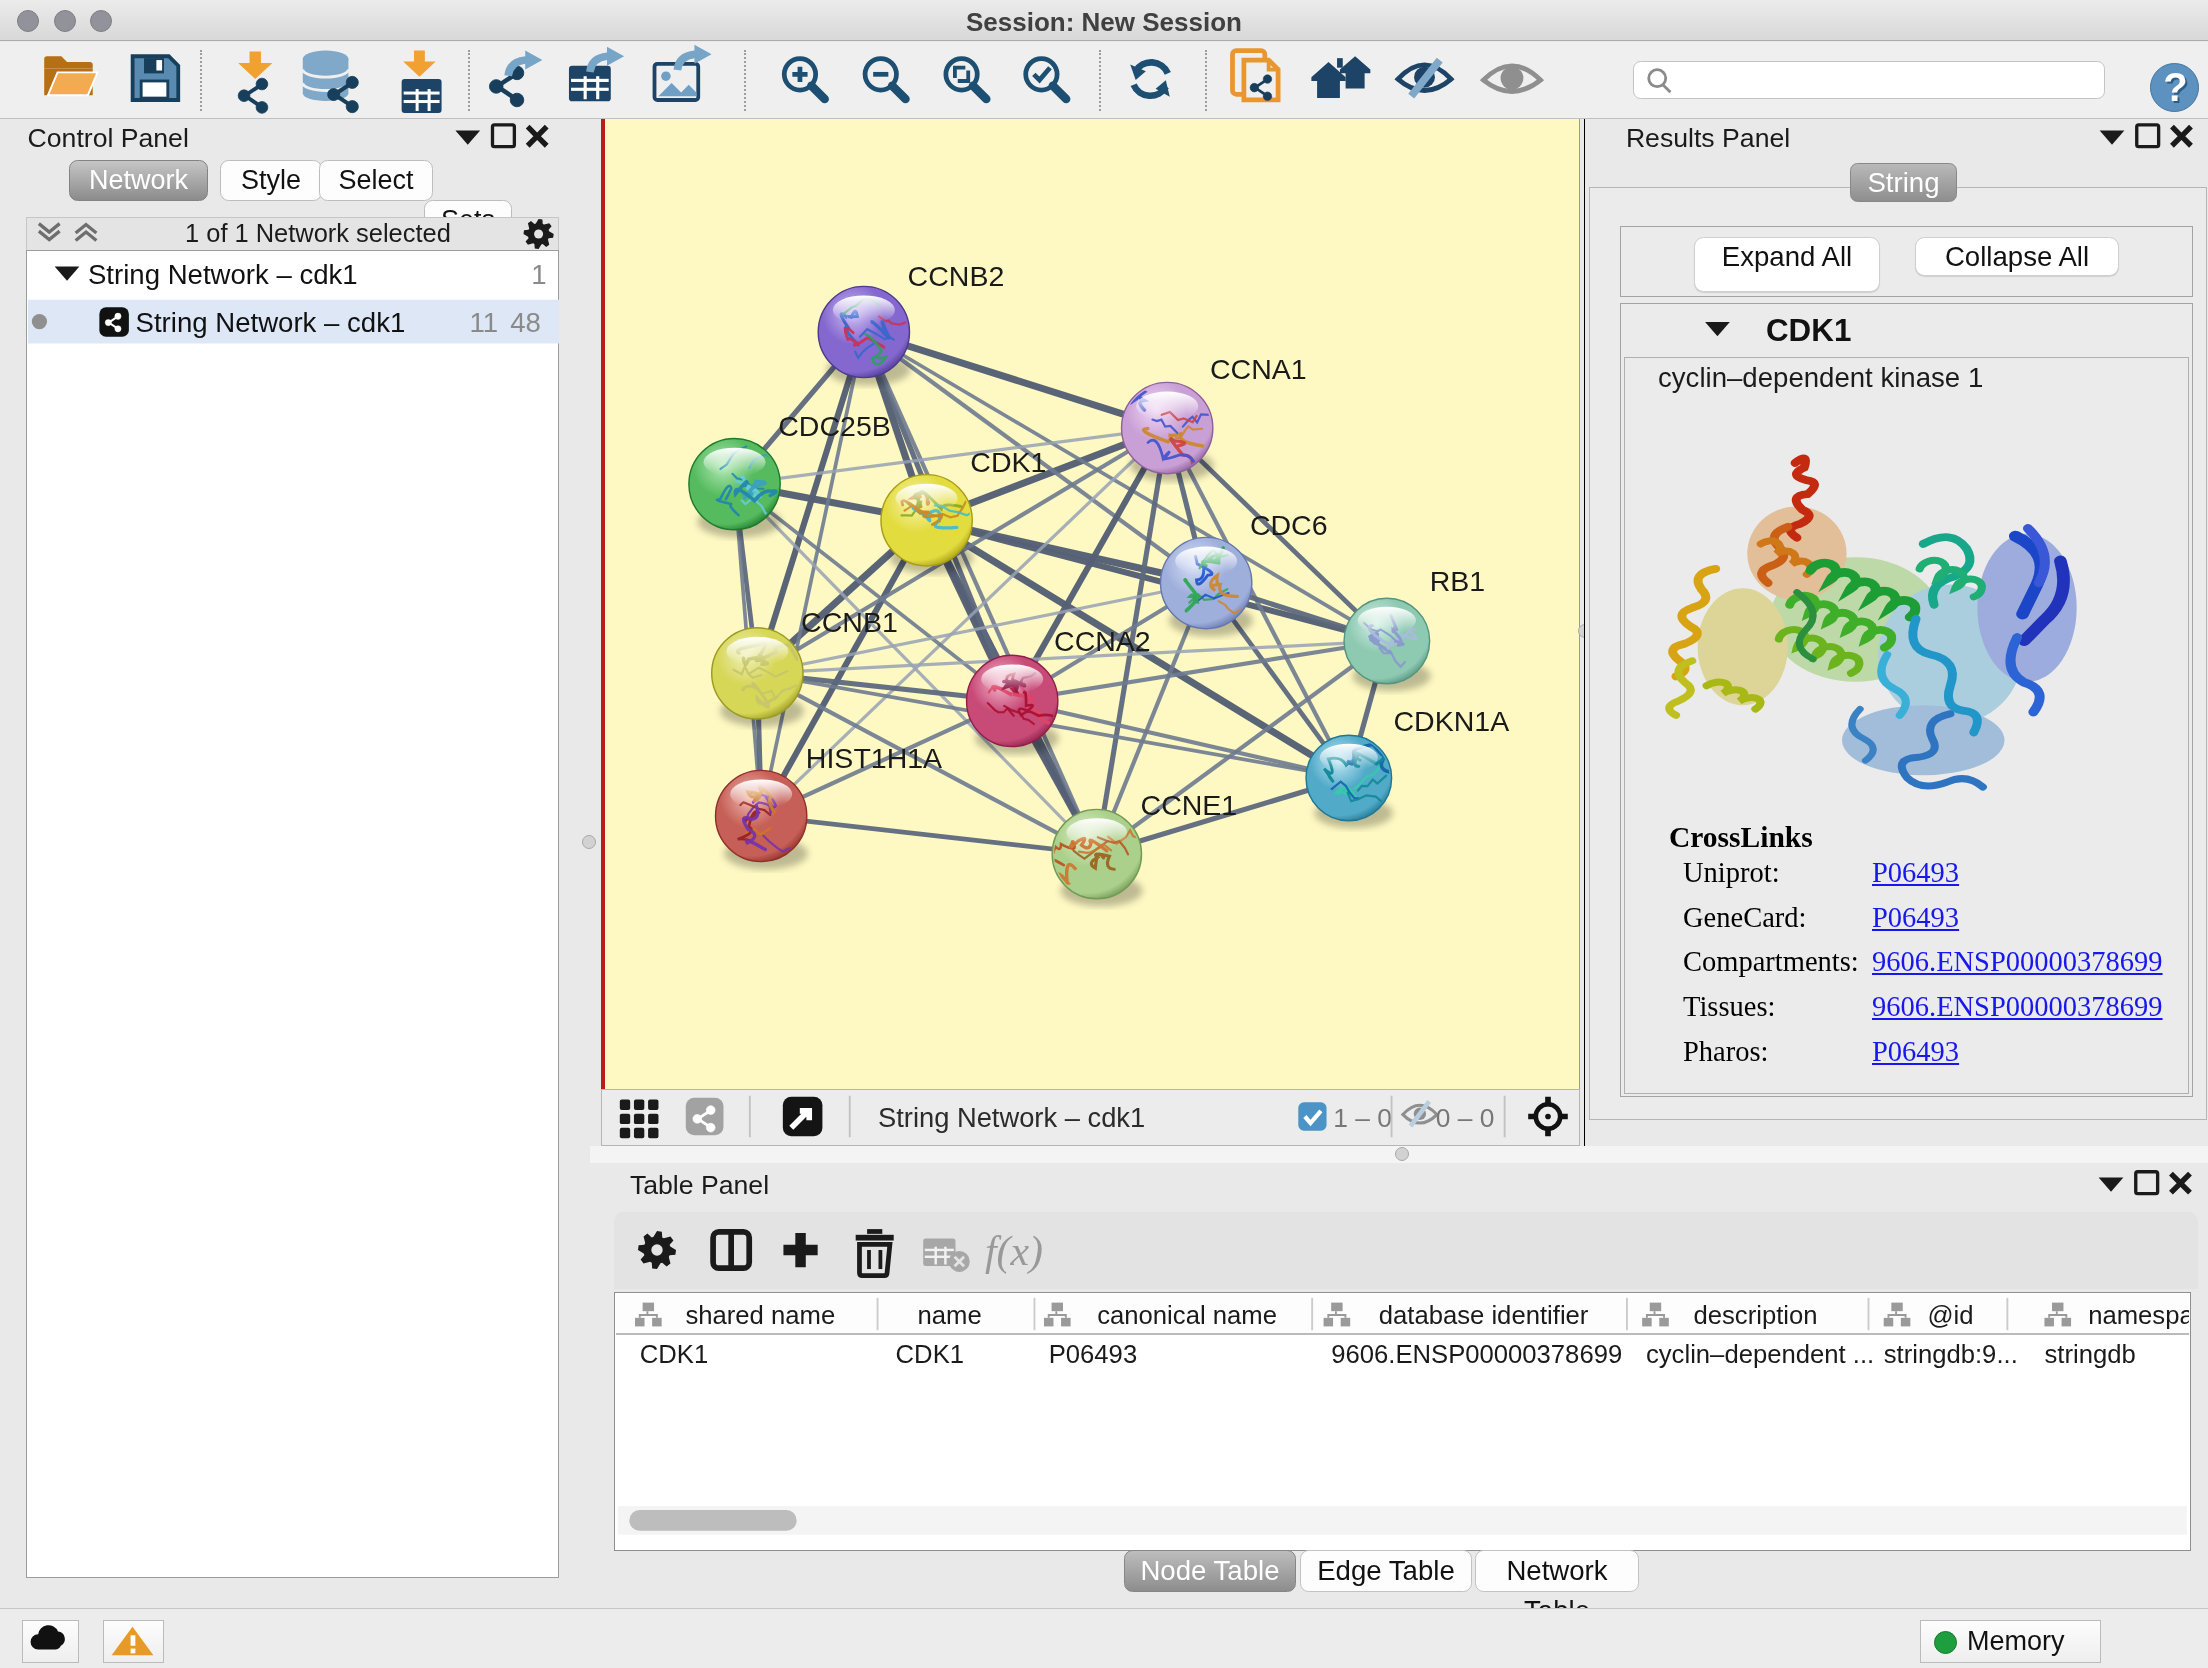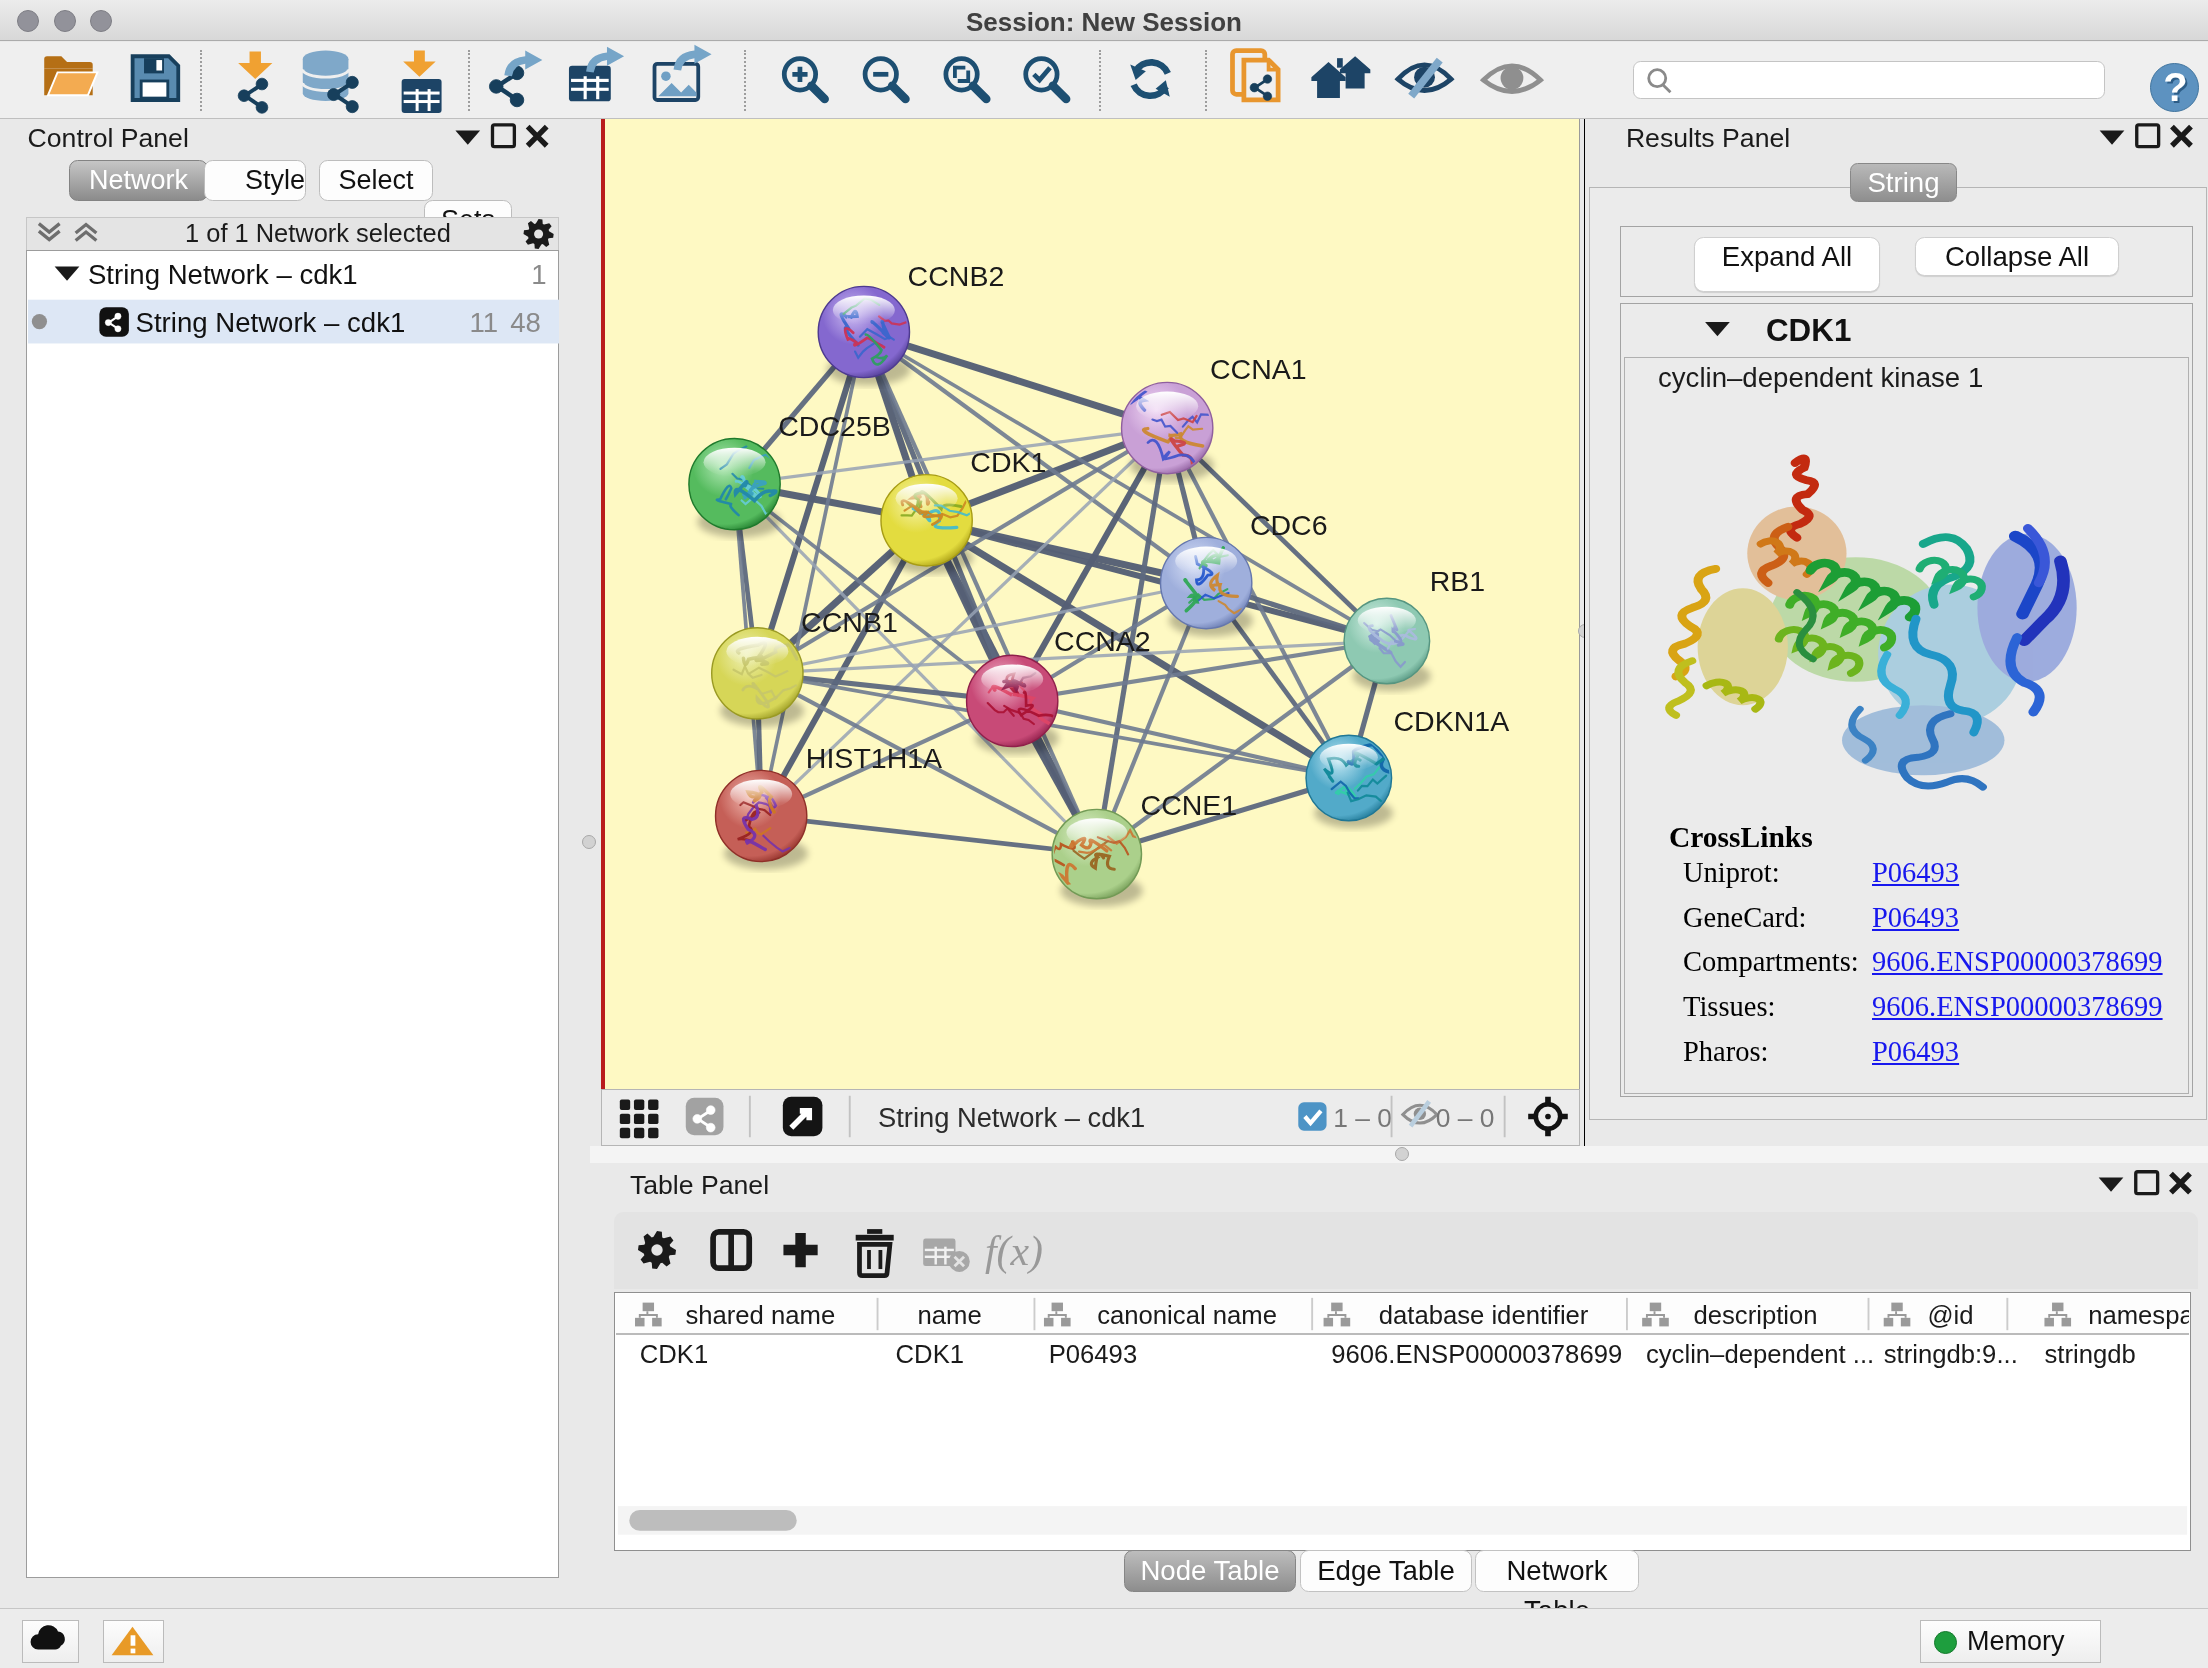--- a/index.html
+++ b/index.html
@@ -219,21 +219,21 @@
     </div>
   </div>
 <div class="ctrl">
     <svg width="560" height="43" viewBox="0 0 589 45" style="position:absolute;left:0;top:0px;" xmlns="http://www.w3.org/2000/svg">
       <text x="29" y="29" font-size="28" fill="#1b1b1b">Control Panel</text>
       <path d="M-86 -6 l26 0 l-13 15 z" transform="translate(565,18)" fill="#1a1a1a"></path>
       <rect x="518" y="6" width="23" height="23" fill="none" stroke="#1a1a1a" stroke-width="3.5" rx="2"></rect>
       <path transform="translate(553,6)" fill="#1a1a1a" d="M0 4 L4 0 L12 8 L20 0 L24 4 L16 12 L24 20 L20 24 L12 16 L4 24 L0 20 L8 12 Z"></path>
     </svg>
     <div class="tab tabsel" style="left:69px;width:139px;">Network</div>
-    <div class="tab" style="left:204px;width:102px;text-align:right;">Style</div>
+    <div class="tab" style="left:220px;width:102px;">Style</div>
     <div class="tab" style="left:310px;width:114px;margin-left:9px;">Select</div>
     <div class="tab" style="left:424px;width:88px;margin-top:40px;">Sets</div>
     <div class="infobar"></div>
     <svg width="533" height="33" viewBox="0 0 560 35" style="position:absolute;left:26px;top:98px;" xmlns="http://www.w3.org/2000/svg">
       <g stroke="#6e6e6e" stroke-width="3.5" fill="none">
         <path d="M11 7 l11 9 l11 -9 M11 15 l11 9 l11 -9"></path>
         <path d="M50 17 l11 -9 l11 9 M50 25 l11 -9 l11 9"></path>
       </g>
       <text x="307" y="27" font-size="27" fill="#1b1b1b" text-anchor="middle">1 of 1 Network selected</text>
       <polygon points="541,2 545.057,2.52285 545.409,7.35691 546.814,8.05493 552.314,6.68629 554.813,9.9246 551.643,13.5915 552.144,15.0791 557,18 556.477,22.0568 551.643,22.4085 550.945,23.8143 552.314,29.3137 549.075,31.8126 545.409,28.6431 543.921,29.1435 541,34 536.943,33.4772 536.591,28.6431 535.186,27.9451 529.686,29.3137 527.187,26.0754 530.357,22.4085 529.856,20.9209 525,18 525.523,13.9432 530.357,13.5915 531.055,12.1857 529.686,6.68629 532.925,4.1874 536.591,7.35691 538.079,6.85645" fill="#1a1a1a"></polygon>

